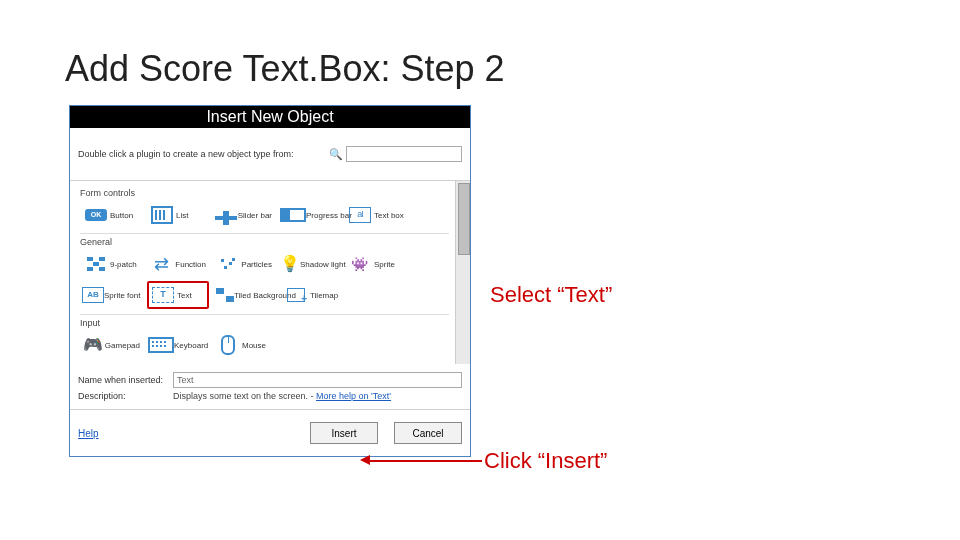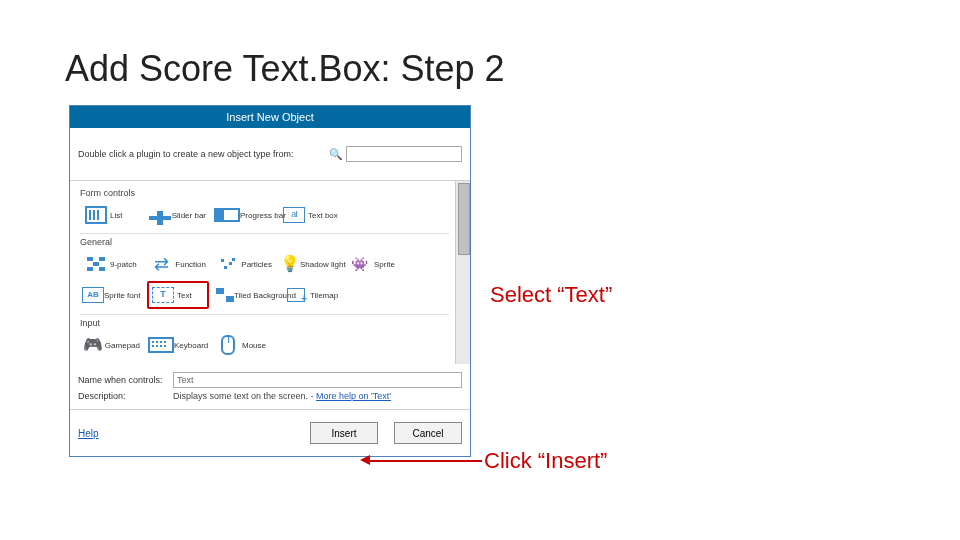--- a/index.html
+++ b/index.html
@@ -1,20 +1,20 @@
 <!DOCTYPE html>
 <html><head>
 <meta charset="utf-8">
 <style>
   html,body{margin:0;padding:0;width:960px;height:540px;background:#fff;font-family:"Segoe UI",Arial,sans-serif;color:#000}
   .slide{position:relative;width:960px;height:540px}
   .title{position:absolute;left:65px;top:48px;font-size:36px;font-weight:400;color:#222}
   
   .dialog{position:absolute;left:69px;top:105px;width:400px;background:#fff;border:1px solid #4f81bd}
-  .titlebar{height:22px;background:#0369a1;color:#fff;font-size:11px;text-align:center;line-height:22px;position:relative}
+  .titlebar{height:22px;background:#000000;color:#fff;font-size:16px;text-align:center;line-height:22px;position:relative}
   .infobar{padding:18px 8px;font-size:9px;color:#333;border-bottom:1px solid #d0d0d0;display:flex;align-items:center;justify-content:space-between}
   .searchwrap{display:flex;align-items:center;gap:3px}
   .searchwrap .mag{font-size:11px;color:#555}
   .searchbox{width:110px;height:14px;border:1px solid #aaa;font-size:9px;padding:0 2px}
   .body{display:flex}
   .list{flex:1;padding:4px 4px 4px 8px;max-height:230px;overflow:hidden}
   .scrollbar{width:14px;background:#e9e9e9;border-left:1px solid #ccc;position:relative}
   .thumb{position:absolute;left:2px;top:2px;width:10px;height:70px;background:#c0c0c0;border:1px solid #9a9a9a}
   .cat{font-size:9px;color:#444;margin:3px 0 2px 2px}
   .row{display:flex;flex-wrap:wrap}
@@ -89,20 +89,26 @@
         <input class="searchbox" placeholder="" style="">
       </span>
     </div>
     <div class="body">
       <div class="list">
 
         <div class="cat">Form controls</div>
         <div class="row">
           <div class="item">
             <div class="ibox">
+                <span class="ic ok">OK</span>
+              </div>
+            <div class="ilabel">Button</div>
+          </div>
+          <div class="item">
+            <div class="ibox">
                 <span class="ic listic"></span>
               </div>
             <div class="ilabel">List</div>
           </div>
           <div class="item">
             <div class="ibox">
                 <span class="ic slider"></span>
               </div>
             <div class="ilabel">Slider bar</div>
           </div>
@@ -207,21 +213,21 @@
           </div>
         </div>
       </div>
       <div class="scrollbar">
         <div class="thumb"></div>
       </div>
     </div>
 
     <div class="fields">
       <div class="frow">
-        <span class="flab">Name when controls:</span>
+        <span class="flab">Name when inserted:</span>
         <input class="finput" value="Text" style="">
       </div>
       <div class="frow">
         <span class="flab">Description:</span>
         <span class="fdesc">
           <span>Displays some text on the screen. - </span><span class="helplink">More help on 'Text'</span>
         </span>
       </div>
     </div>
 

